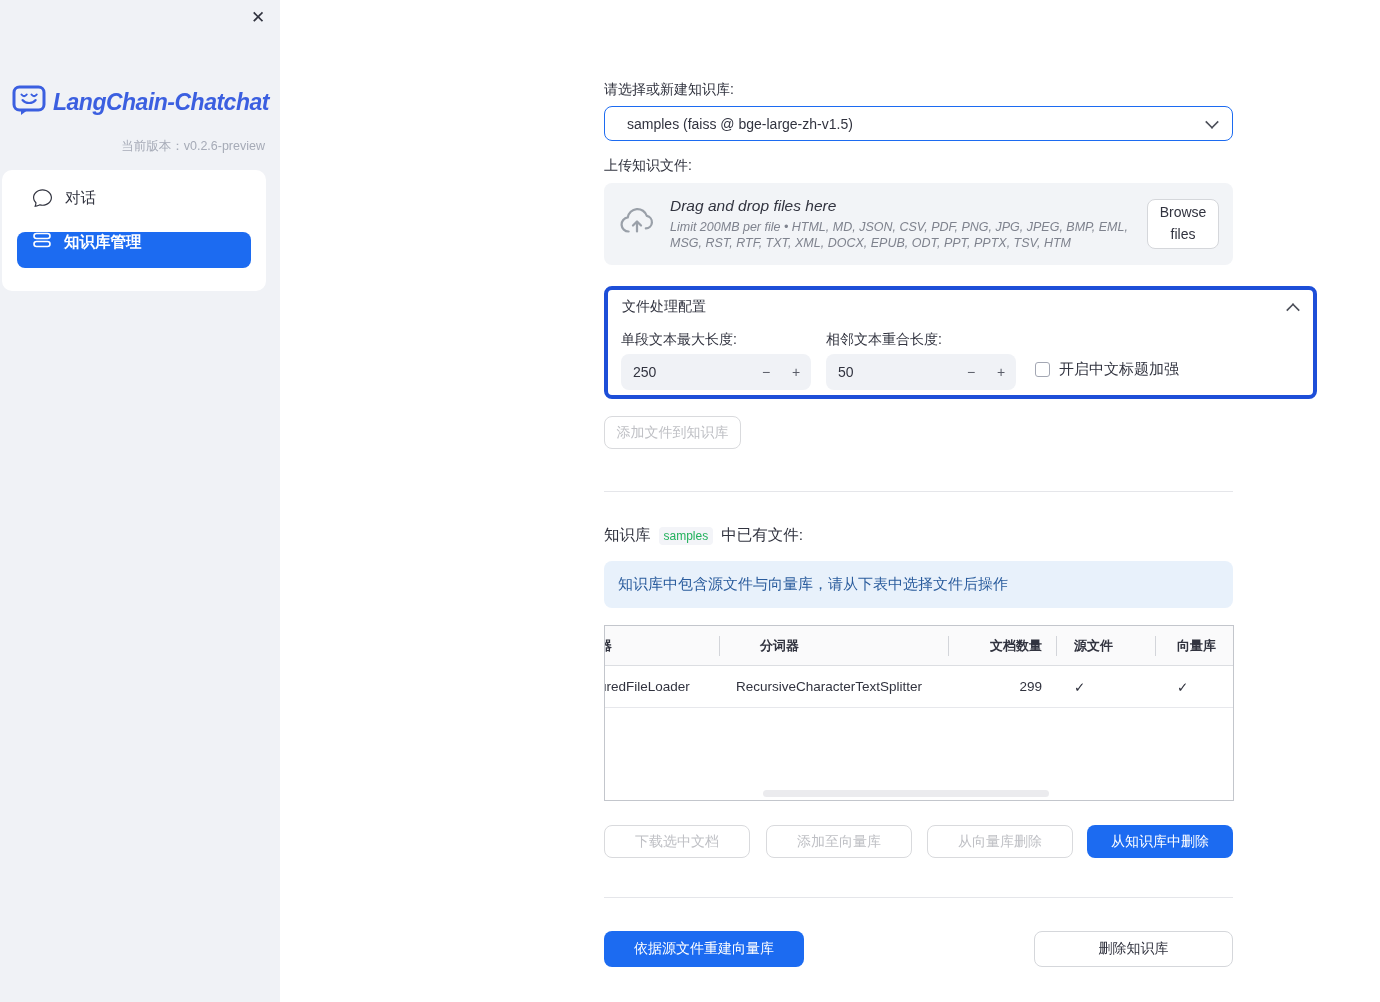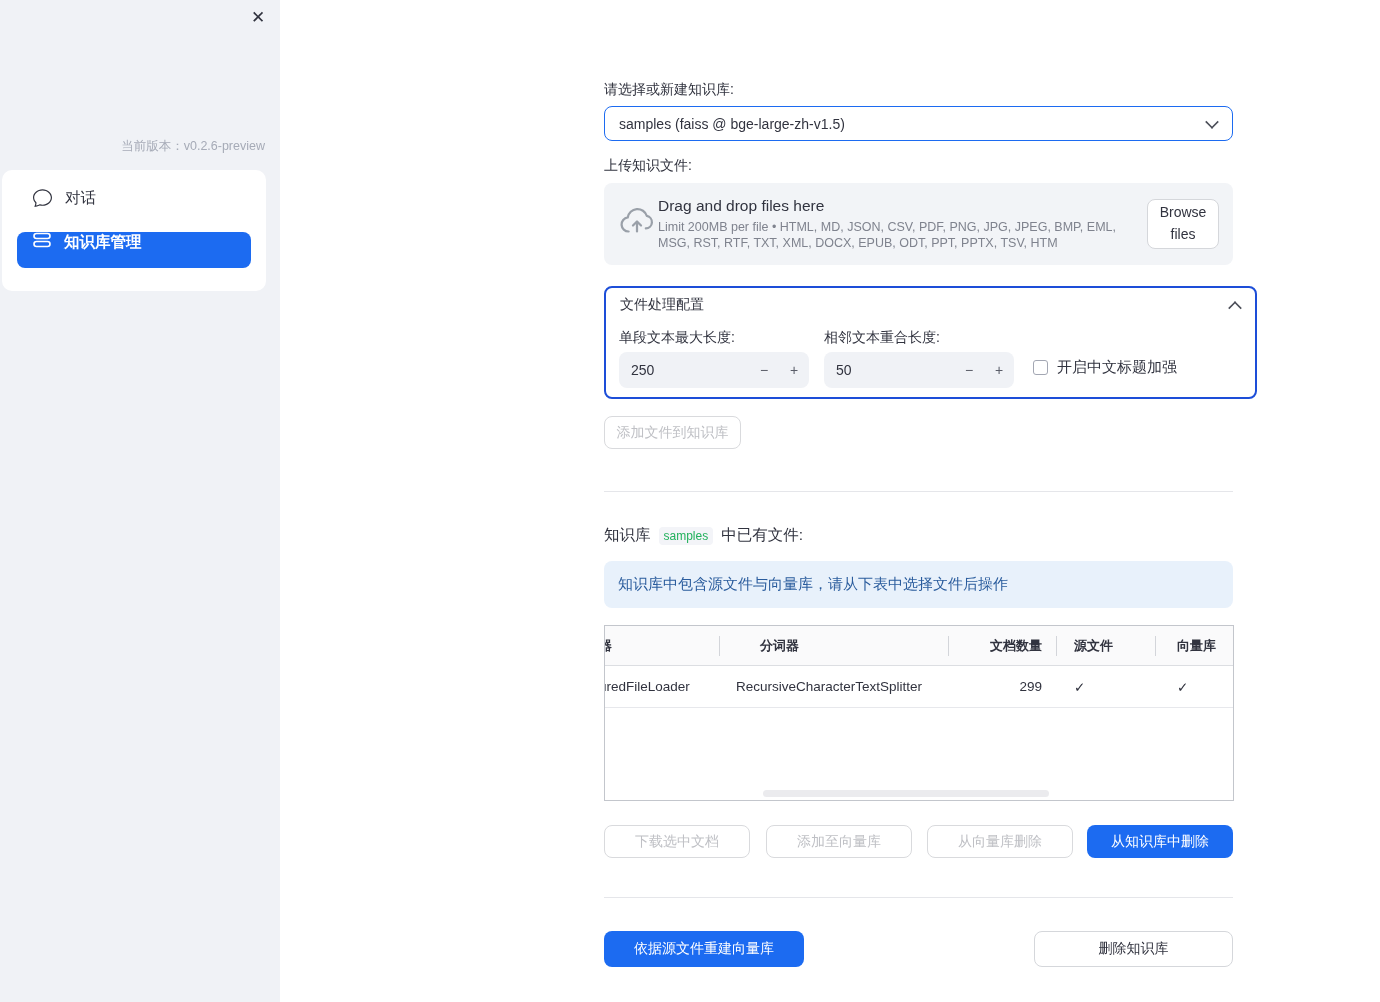--- a/index.html
+++ b/index.html
@@ -19,33 +19,33 @@
     background:#ffffff; border-radius:10px; padding:18px 15px; }
   .menu-item { height:34px; display:flex; align-items:flex-start; gap:13px; padding:0 16px;
     border-radius:8px; font-size:15.5px; color:#31333f; margin-bottom:10px; cursor:pointer; }
   .menu-item.selected { background:var(--primary,#1c6bf1); color:#fff; font-weight:700; height:36px; }
   .menu-item .mi { display:flex; align-items:center; }
   
   .lbl { position:absolute; left:604px; font-size:14px; color:#31333f; }
   .selectbox { position:absolute; left:604px; top:106px; width:629px; height:35px;
     background:#fff; border:1px solid var(--primary,#1c6bf1); border-radius:8px;
     display:flex; align-items:center; padding:0 14px; cursor:pointer; }
-  .selectbox .val { font-size:14px; color:#31333f; flex:1; }
+  .selectbox .val { font-size:14px; color:#31333f; flex:1;margin-left:8px; }
   .dropzone { position:absolute; left:604px; top:183px; width:629px; height:82px;
     background:#f2f4f7; border-radius:8px; display:flex; align-items:center; padding:0 14px; }
-  .dz-text { margin-left:2px; width:476px; }
+  .dz-text { margin-left:14px; width:476px;font-style:italic; }
   .dz-title { font-size:15.5px; color:#31333f; margin-bottom:4px; }
   .dz-limit { font-size:12.5px; color:#7f838e; line-height:1.3; }
   .browse-btn { margin-left:auto; width:72px; height:50px; background:#fff;
     border:1px solid #d5d7db; border-radius:8px; font-size:14px; color:#31333f;
     display:flex; align-items:center; justify-content:center; text-align:center;
     line-height:1.55; cursor:pointer; padding:0 8px; }
   
-  .expander { position:absolute; left:604px; top:286px; width:653px; height:113px;
-    border:2px solid #1d4ed8; border-radius:8px; background:#fff; }
+  .expander { position:absolute; left:604px; top:286px; width:713px; height:113px;
+    border:4px solid #1d4ed8; border-radius:8px; background:#fff; }
   .exp-header { position:absolute; left:0; top:0; width:100%; height:34px;
     display:flex; align-items:center; padding:0 14px; font-size:14px; color:#31333f; cursor:pointer; }
   .exp-chevron { margin-left:auto; }
   .num-label { position:absolute; top:41px; font-size:14px; color:#31333f; }
   .num-input { position:absolute; top:64px; width:190px; height:36px; background:#f0f2f6;
     border-radius:8px; display:flex; align-items:center; }
   .num-val { flex:1; padding-left:12px; font-size:14px; color:#31333f; }
   .step-btn { width:30px; height:36px; display:flex; align-items:center; justify-content:center;
     font-size:14px; color:#5a5d68; cursor:pointer; }
   .checkbox-row { position:absolute; left:427px; top:70px; display:flex; align-items:center; gap:9px; cursor:pointer; }
@@ -88,20 +88,32 @@
   .chev { width:12px; height:12px; border-right:2px solid #4a4d57; border-bottom:2px solid #4a4d57; }
   .chev.down { transform:rotate(45deg) scale(0.8); margin-top:-4px; }
   .chev.up { transform:rotate(225deg) scale(0.8); margin-top:5px; }
 </style>
 </head>
 <body>
 
 <div class="sidebar">
   <div class="close-btn">✕</div>
 
+  <div class="logo-row">
+    <span class="mi">
+      <svg width="34" height="31" viewBox="0 0 34 31">
+        <rect x="2" y="2" width="30" height="23" rx="5.5" fill="none" stroke="#3b5fe0" stroke-width="3"></rect>
+        <path d="M9 24 l0 6 l8 -6 z" fill="#3b5fe0"></path>
+        <path d="M9.5 9.5 c1.6 2.2, 3.6 2.2, 5.2 0" fill="none" stroke="#3b5fe0" stroke-width="2.1" stroke-linecap="round"></path>
+        <path d="M19.5 9.5 c1.6 2.2, 3.6 2.2, 5.2 0" fill="none" stroke="#3b5fe0" stroke-width="2.1" stroke-linecap="round"></path>
+        <path d="M10.5 15 c3.2 4, 10 4, 13.2 0" fill="none" stroke="#3b5fe0" stroke-width="2.1" stroke-linecap="round"></path>
+      </svg>
+    </span>
+    <span class="logo-text">LangChain-Chatchat</span>
+  </div>
 
   <div class="version-row">
     <span>当前版本：</span><span>v0.2.6-preview</span>
   </div>
 
   <div class="menu-card">
     <div class="menu-item">
       <span class="mi">
         <svg width="19" height="19" viewBox="0 0 16 16" fill="#31333f">
           <path d="M2.678 11.894a1 1 0 0 1 .287.801 10.97 10.97 0 0 1-.398 2c1.395-.323 2.247-.697 2.634-.893a1 1 0 0 1 .71-.074A8.06 8.06 0 0 0 8 14c3.996 0 7-2.807 7-6 0-3.192-3.004-6-7-6S1 4.808 1 8c0 1.468.617 2.83 1.678 3.894zm-.493 3.905a21.682 21.682 0 0 1-.713.129c-.2.032-.352-.176-.273-.362a9.68 9.68 0 0 0 .244-.637l.003-.01c.248-.72.45-1.548.524-2.319C.743 11.37 0 9.76 0 8c0-3.866 3.582-7 8-7s8 3.134 8 7-3.582 7-8 7a9.06 9.06 0 0 1-2.347-.306c-.52.263-1.639.742-3.468 1.105z"></path>

